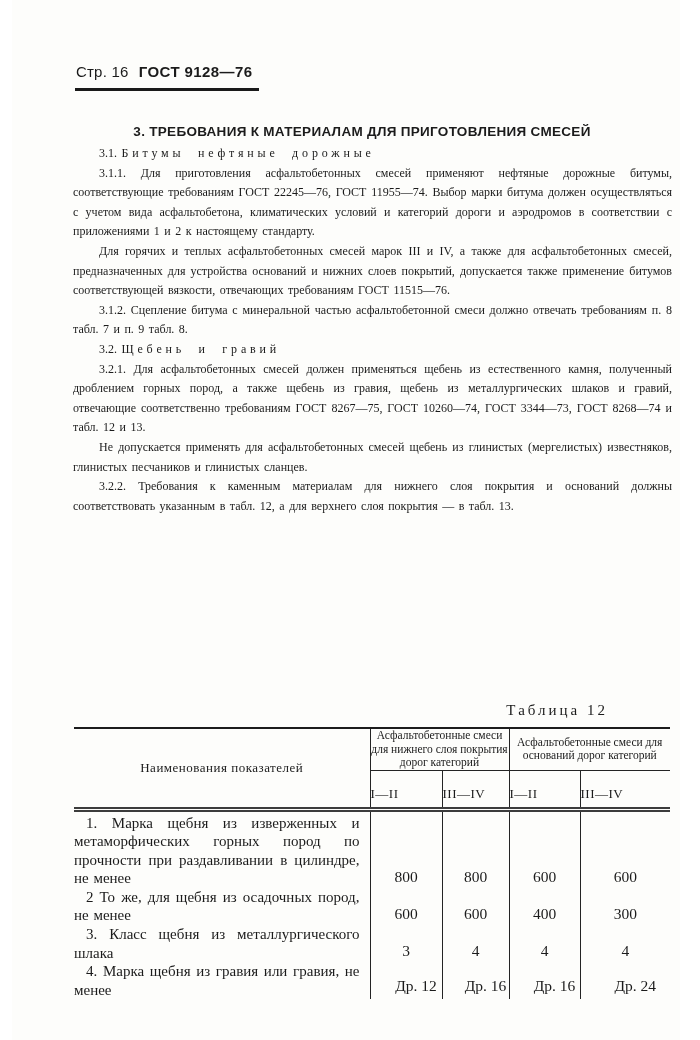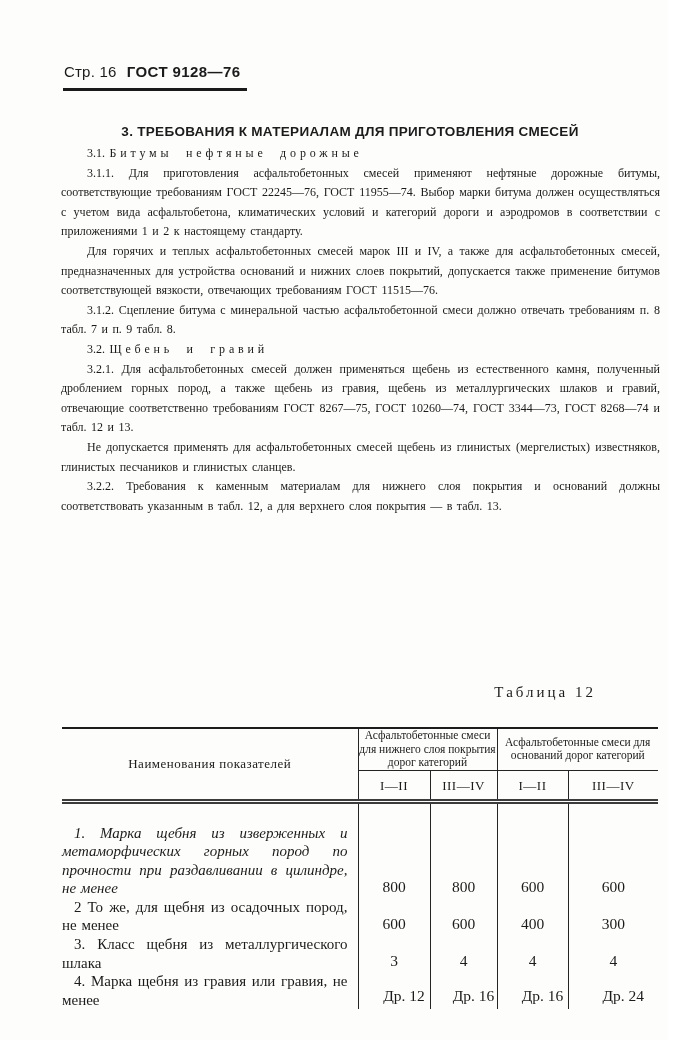--- a/index.html
+++ b/index.html
@@ -4,21 +4,21 @@
 <style>
   html, body { margin:0; padding:0; }
   body {
     width:700px; height:1040px;
     background:#ffffff;
     font-family:"Liberation Serif", serif;
     color:#1b1b1b;
   }
   .page {
     position:relative; width:668px; height:1040px;
-    background:#fdfdfb; overflow:hidden;
+    background:#fdfdfb; overflow:hidden;margin-left:12px;
   }
 
   
   .pg-header {
     position:absolute; left:64px; top:63px;
     font-family:"Liberation Sans", sans-serif;
     font-size:15px; letter-spacing:0.2px; white-space:nowrap;
   }
   .pg-header .docnum { font-weight:700; margin-left:6px; letter-spacing:0.4px; }
   .header-rule {
@@ -38,21 +38,21 @@
   .body-text {
     position:absolute; left:61px; top:144px; width:599px;
     font-size:12px; line-height:19.6px;
     text-align:justify; word-spacing:1.5px;
   }
   .body-text p { margin:0; text-indent:26px; }
   .spaced-head .ttl { letter-spacing:0.32em; word-spacing:0.55em; }
 
   
   .table-caption {
-    position:absolute; top:684px; right:72px;
+    position:absolute; top:702px; right:72px;
     font-size:15px; letter-spacing:0.2em;
   }
 
   
   table.t12 {
     position:absolute; left:62px; top:727px; width:596px;
     border-collapse:collapse; table-layout:fixed;
     border-top:2.5px solid #1c1c1c;
   }
   table.t12 th, table.t12 td { padding:0; }
@@ -64,34 +64,34 @@
     border-bottom:5px double #3c3c3c;
   }
   th.group {
     font-weight:400; font-size:11.5px; line-height:13.5px;
     text-align:center; vertical-align:middle;
     padding:4px 8px 3px;
     border-bottom:1.5px solid #242424;
   }
   tr.subrow th {
     font-weight:400; font-size:13px; letter-spacing:0.5px;
-    text-align:center; padding:7px 0 5px;
+    text-align:left; padding:15px 0 5px;
     border-bottom:5px double #3c3c3c;
   }
 
   tbody td.lbl {
     vertical-align:top; text-align:justify;
     font-size:15px; line-height:18.6px;
     padding-right:10px; text-indent:12px; word-spacing:1px;
   }
   tbody td.val {
     vertical-align:bottom; text-align:center;
     font-size:15.5px; padding-bottom:2px;
   }
-  tr.r1 td.lbl { padding-top:20px;font-style:italic; }
+  tr.r1 td.lbl { padding-top:2px; }
   tr.r4 td.val { padding-bottom:4px;padding-left:20px; }
 </style>
 </head>
 <body>
 
 <div class="page">
 
   <div class="pg-header">
     <span>Стр. 16</span>
     <span class="docnum">ГОСТ 9128—76</span>

